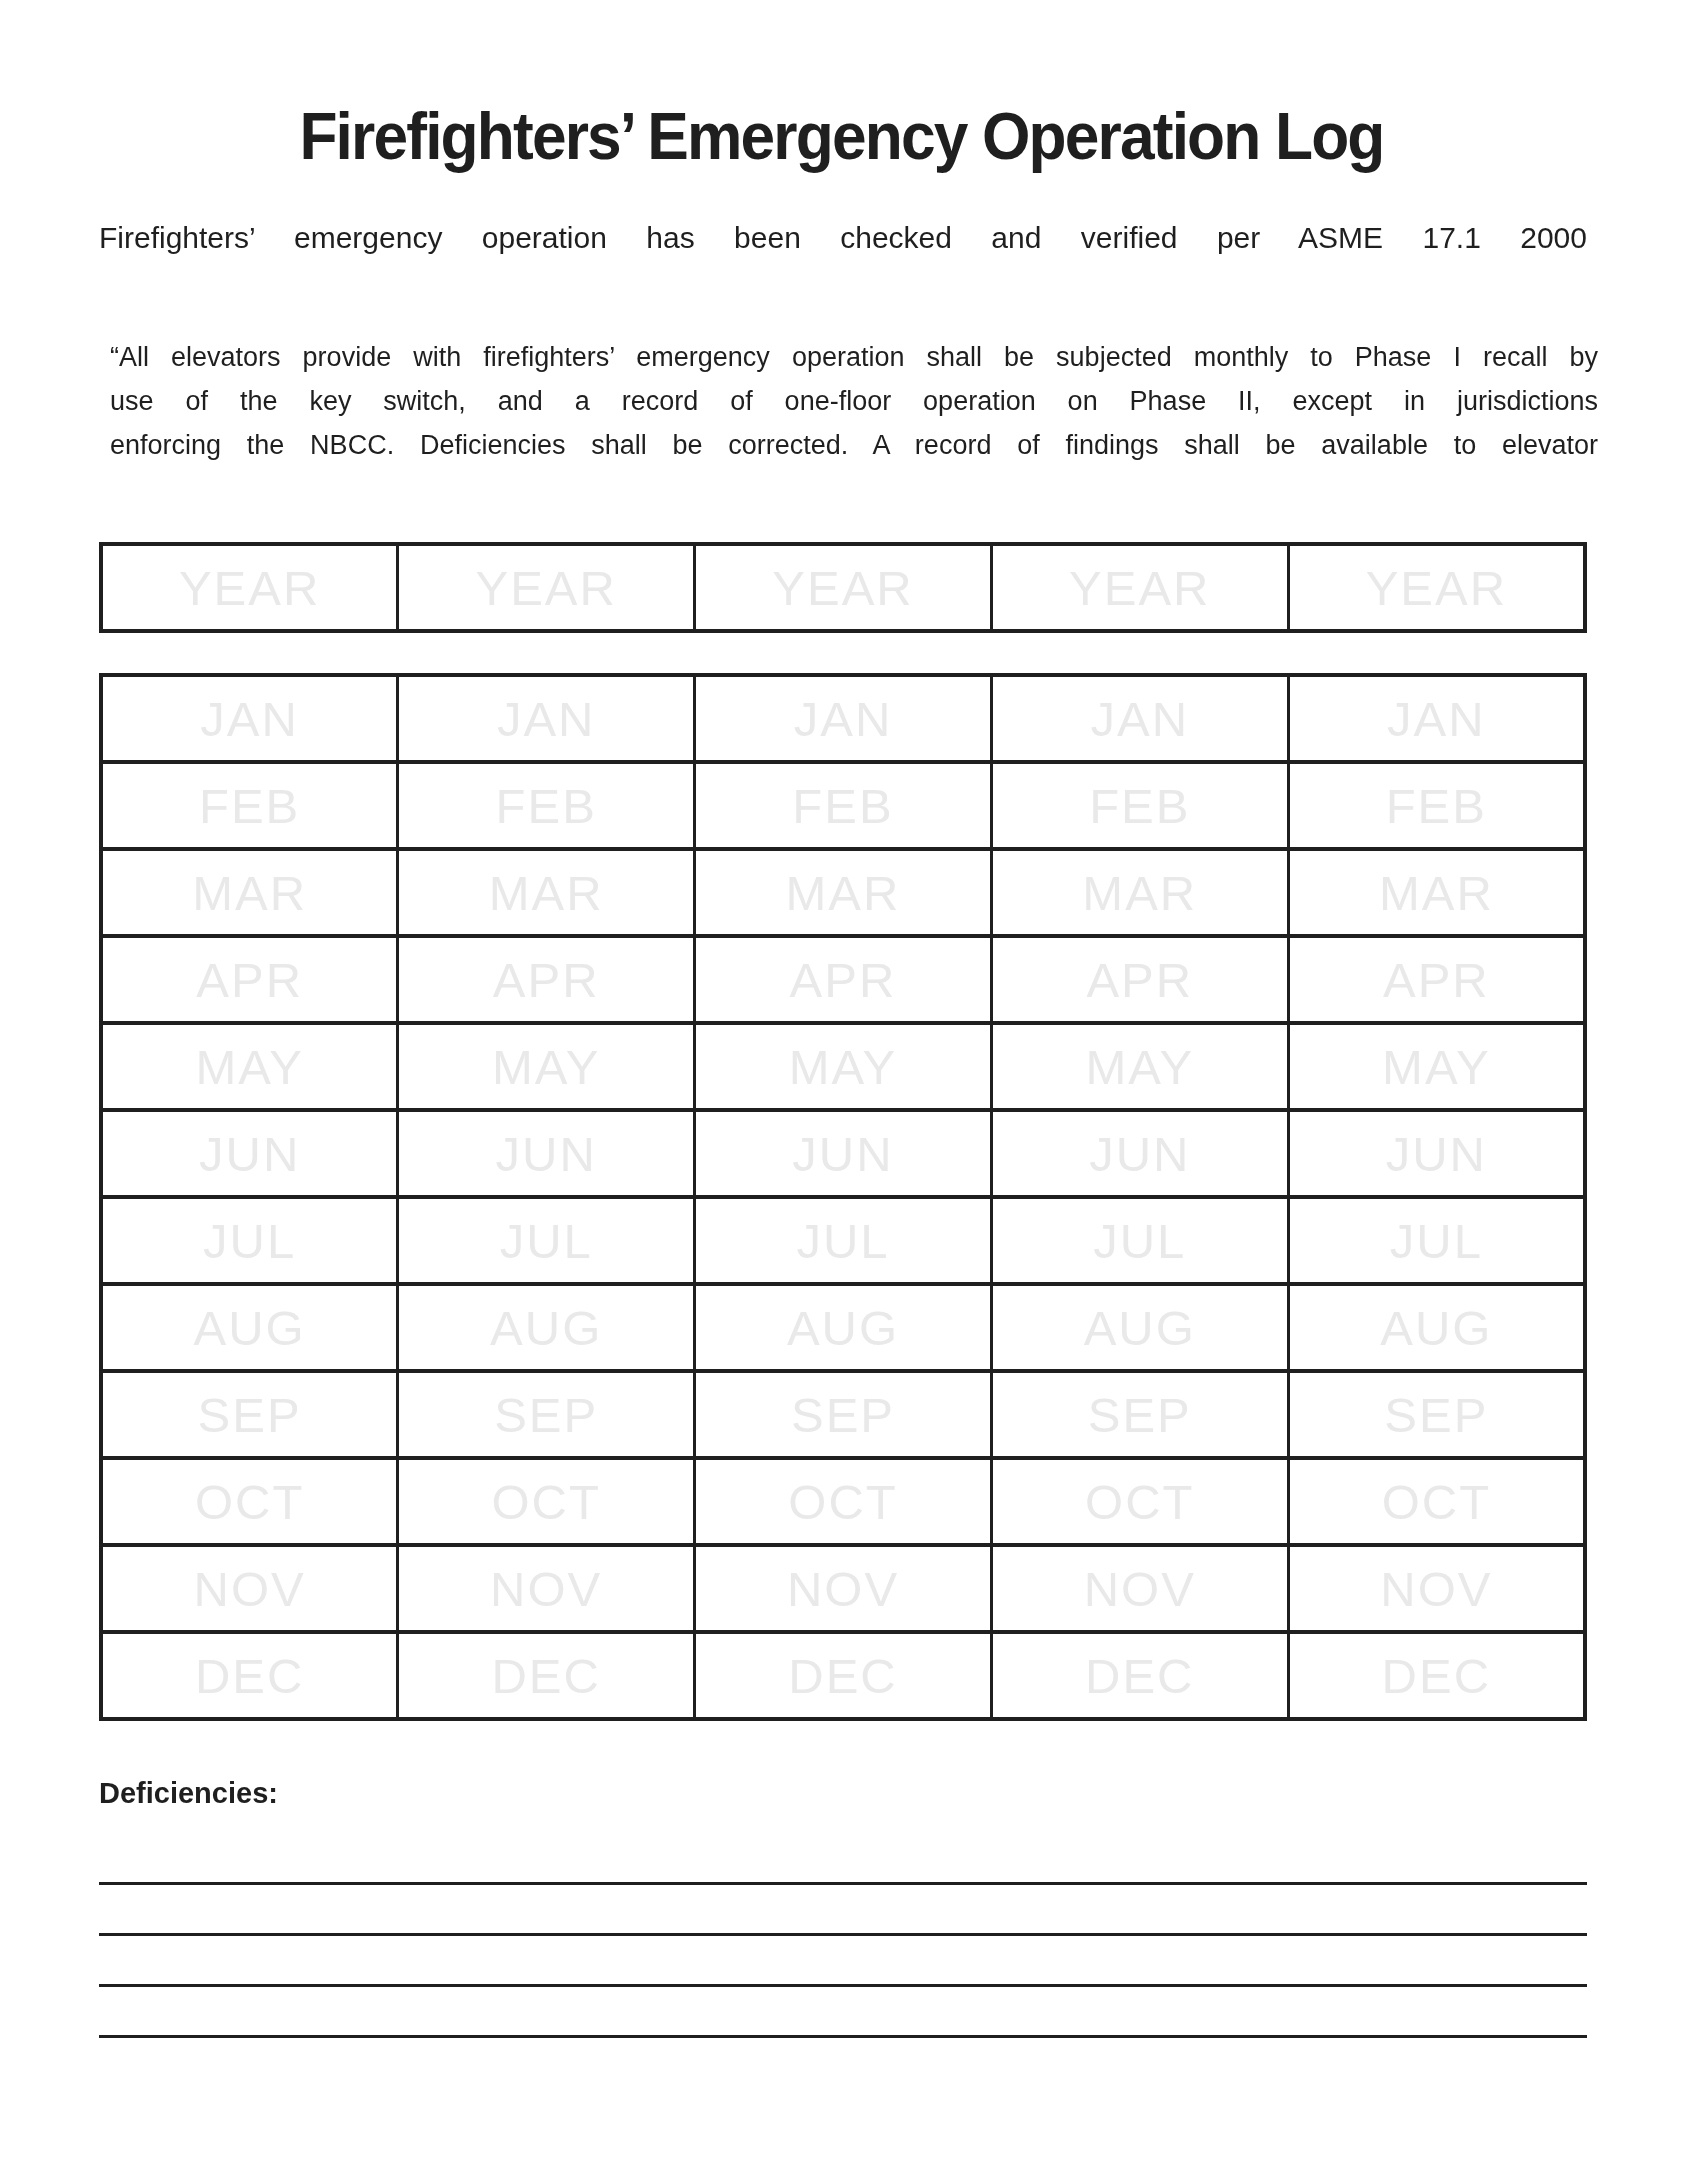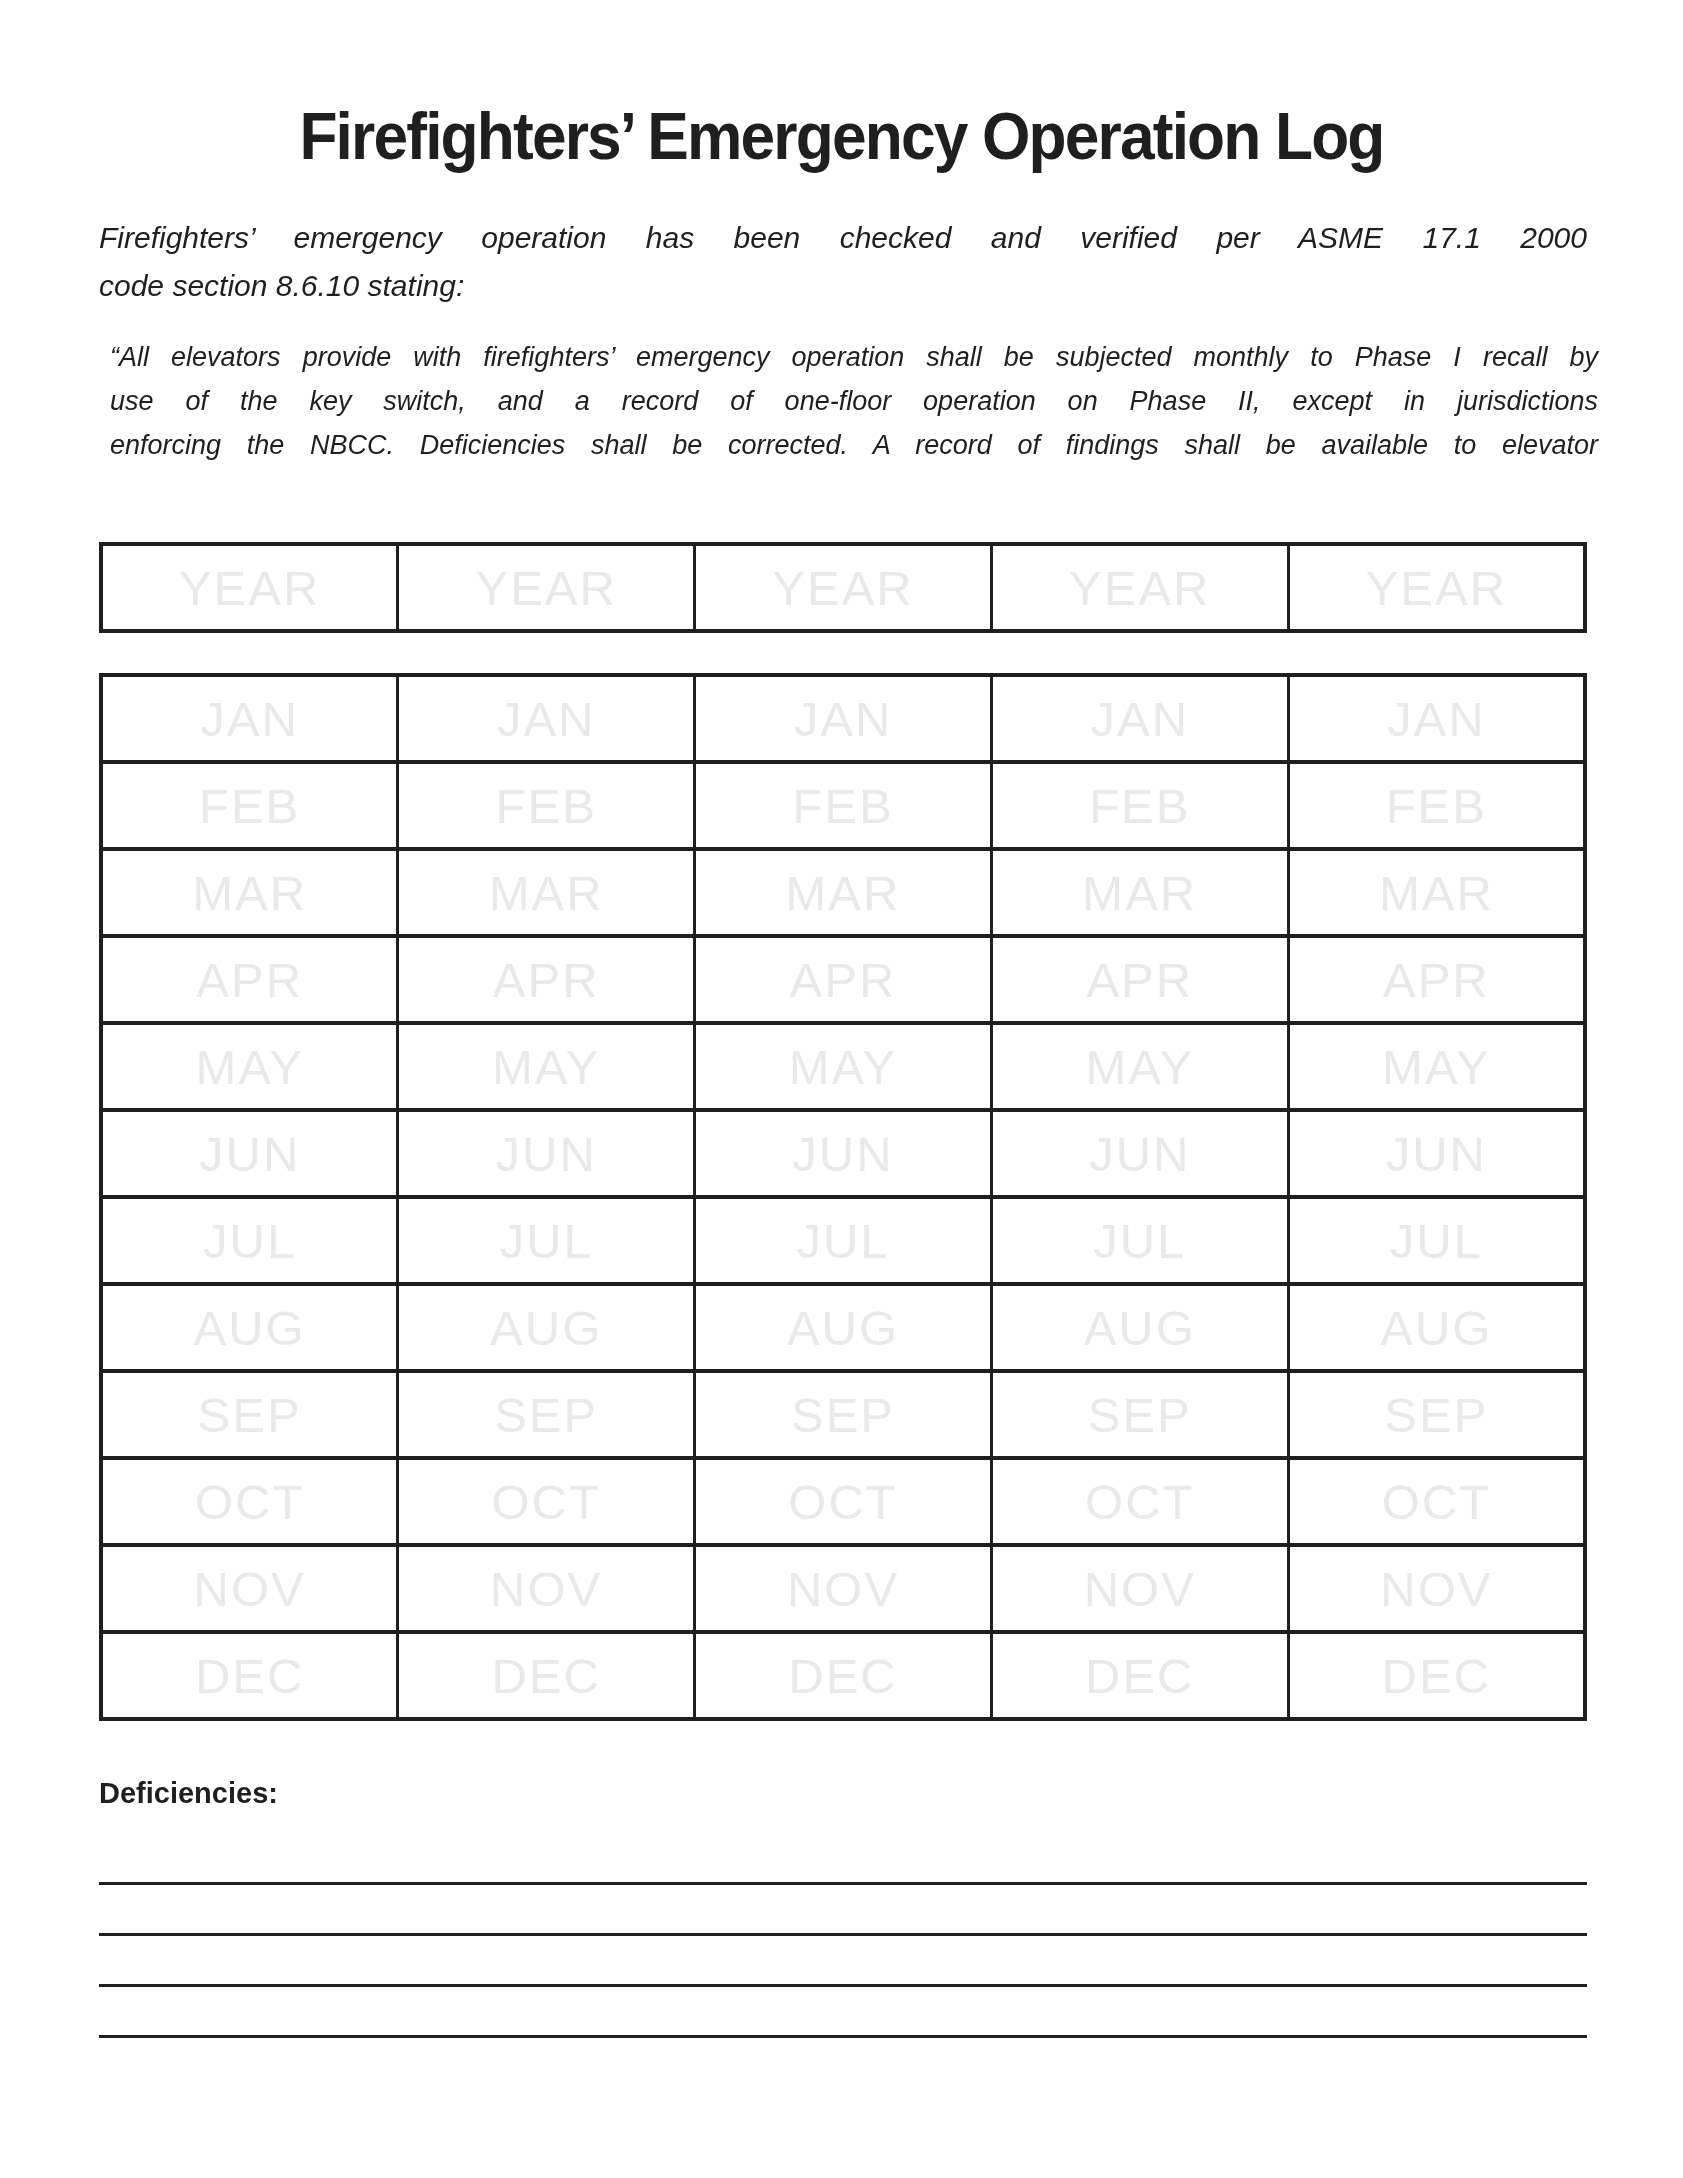--- a/index.html
+++ b/index.html
@@ -27,21 +27,21 @@
     color:var(--text);
   }
   .intro{
     position:absolute;top:214px;left:99px;width:1488px;
     font-size:30px;line-height:48px;
   }
   .quote{
     position:absolute;top:335px;left:110px;width:1488px;
     font-size:27px;line-height:44px;
   }
-  .jline{display:block;text-align:justify;text-align-last:justify;font-style:italic;}
+  .jline{display:block;text-align:justify;text-align-last:justify;}
   .jline.last{text-align-last:left;}
   table.grid{
     position:absolute;left:99px;width:1488px;
     border-collapse:collapse;table-layout:fixed;
     border:4px solid var(--border);
   }
   table.year{top:542px;}
   table.months{top:673px;}
   table.grid td{
     border:3px solid var(--border);
@@ -64,21 +64,20 @@
 </style>
 </head>
 <body>
 
 <div class="page">
 
   <h1 class="title">Firefighters’ Emergency Operation Log</h1>
 
   <div class="intro">
     <span class="jline">Firefighters’ emergency operation has been checked and verified per ASME 17.1 2000</span>
-    <span class="jline last">code section 8.6.10 stating:</span>
   </div>
 
   <div class="quote">
     <span class="jline">“All elevators provide with firefighters’ emergency operation shall be subjected monthly to Phase I recall by</span>
     <span class="jline">use of the key switch, and a record of one-floor operation on Phase II, except in jurisdictions</span>
     <span class="jline">enforcing the NBCC. Deficiencies shall be corrected. A record of findings shall be available to elevator</span>
   </div>
 
   <table class="grid year">
     <tbody>

